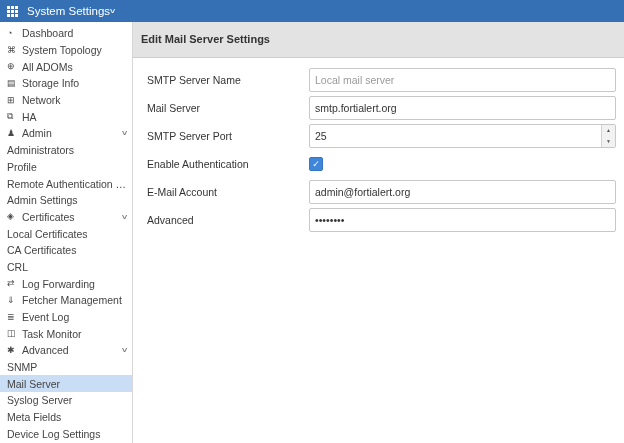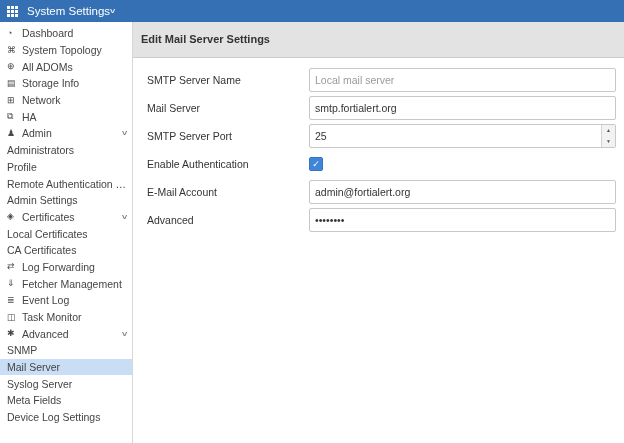--- a/index.html
+++ b/index.html
@@ -100,20 +100,23 @@
         <span class="s-icon">◈</span>
         <span class="s-label">Certificates</span>
         <span class="s-chev">∨</span>
       </div>
       <div class="side-item child">
         <span class="s-label">Local Certificates</span>
       </div>
       <div class="side-item child">
         <span class="s-label">CA Certificates</span>
       </div>
+      <div class="side-item child">
+        <span class="s-label">CRL</span>
+      </div>
       <div class="side-item">
         <span class="s-icon">⇄</span>
         <span class="s-label">Log Forwarding</span>
       </div>
       <div class="side-item">
         <span class="s-icon">⇓</span>
         <span class="s-label">Fetcher Management</span>
       </div>
       <div class="side-item">
         <span class="s-icon">≣</span>

